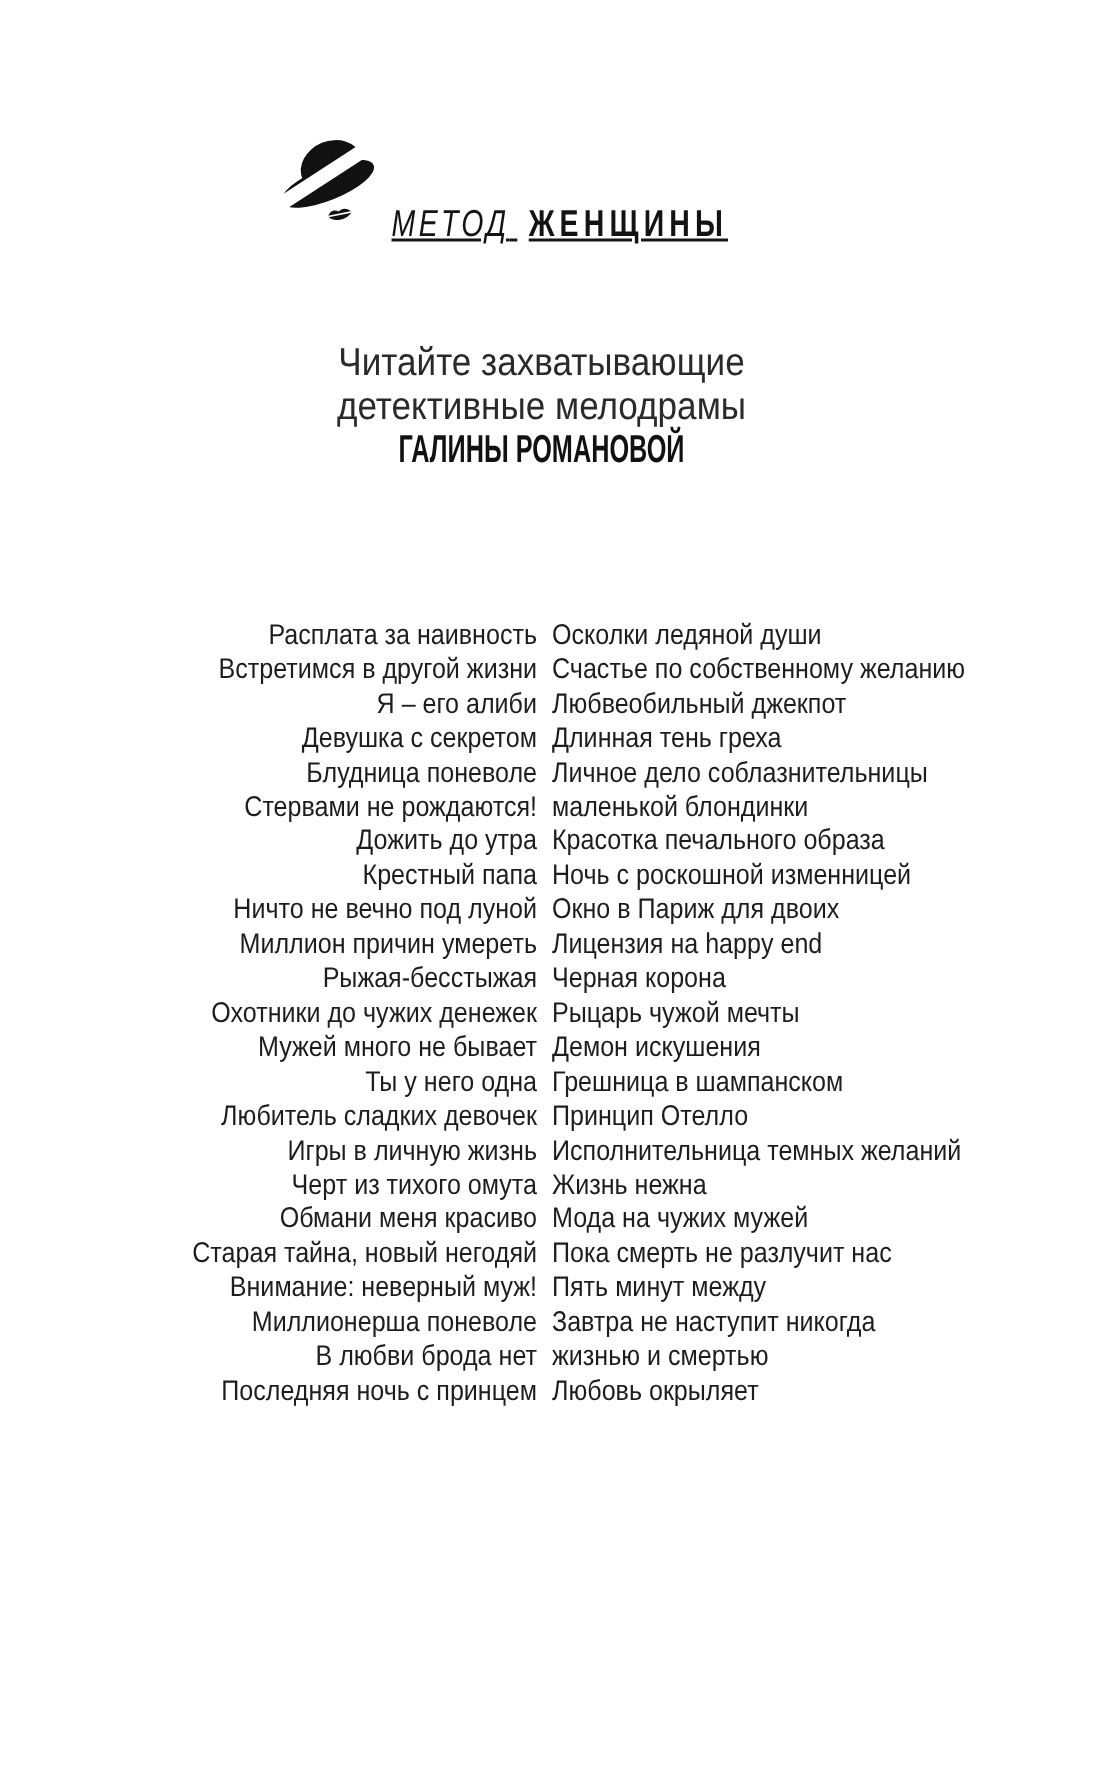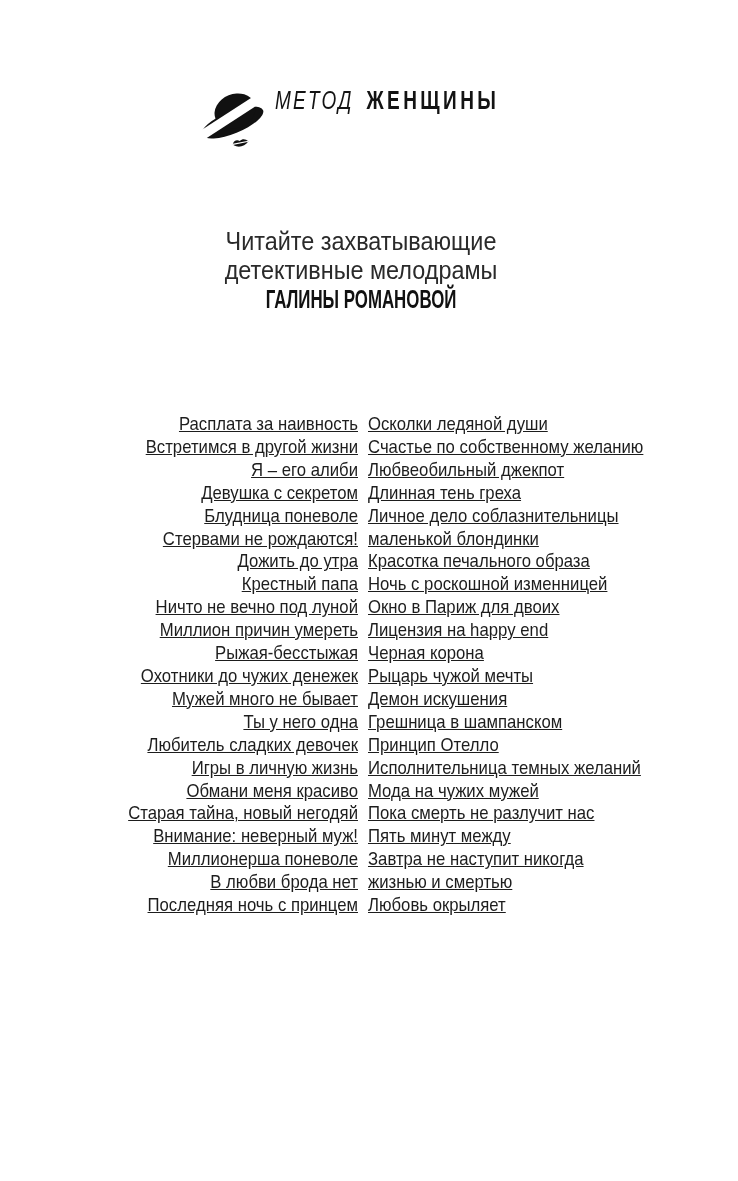--- a/index.html
+++ b/index.html
@@ -17,24 +17,25 @@
     position: relative;
     width: 738px;
     height: 1181px;
     background: #ffffff;
     overflow: hidden;
   }
 
   
   .logo {
     position: absolute;
-    left: 200px;
+    left: 186px;
     top: 93px;
     display: flex;
-    align-items: flex-start;
+    align-items: flex-end;
+    text-decoration: underline;
   }
   .logo-icon {
     width: 66px;
     height: 78px;
     flex: 0 0 auto;
   }
   .logo-text {
     margin-left: 9px;
     white-space: nowrap;
     font-size: 25px;
@@ -76,21 +77,20 @@
 
   
   .book-list {
     position: absolute;
     left: 0;
     top: 413px;
     width: 738px;
     font-size: 19px;
     line-height: 22.9px;
     color: #1d1d1d;
-    text-decoration: underline;
   }
   .row {
     display: grid;
     grid-template-columns: 358px 370px;
     column-gap: 10px;
   }
   .cell {
     white-space: nowrap;
   }
   .cell-left {
@@ -196,20 +196,24 @@
       </div>
       <div class="row">
         <div class="cell cell-left">Любитель сладких девочек</div>
         <div class="cell cell-right">Принцип Отелло</div>
       </div>
       <div class="row">
         <div class="cell cell-left">Игры в личную жизнь</div>
         <div class="cell cell-right">Исполнительница темных желаний</div>
       </div>
       <div class="row">
+        <div class="cell cell-left">Черт из тихого омута</div>
+        <div class="cell cell-right">Жизнь нежна</div>
+      </div>
+      <div class="row">
         <div class="cell cell-left">Обмани меня красиво</div>
         <div class="cell cell-right">Мода на чужих мужей</div>
       </div>
       <div class="row">
         <div class="cell cell-left">Старая тайна, новый негодяй</div>
         <div class="cell cell-right">Пока смерть не разлучит нас</div>
       </div>
       <div class="row">
         <div class="cell cell-left">Внимание: неверный муж!</div>
         <div class="cell cell-right">Пять минут между</div>

